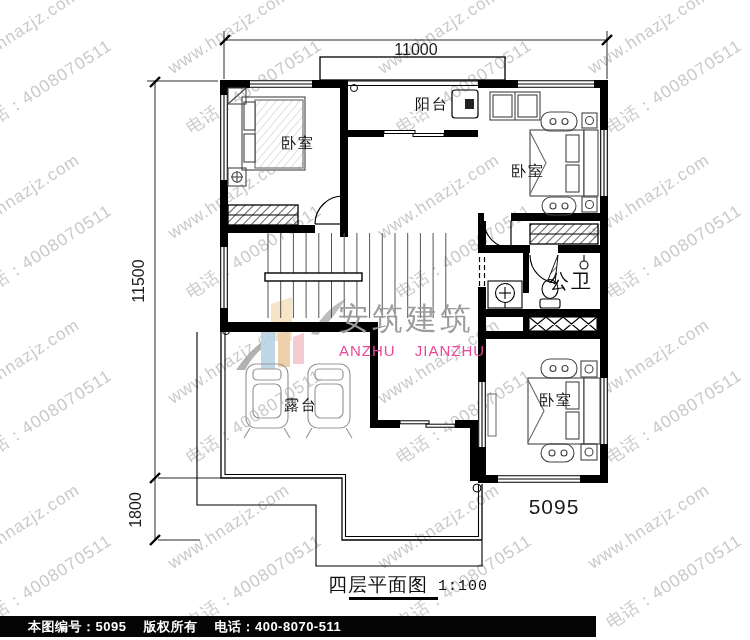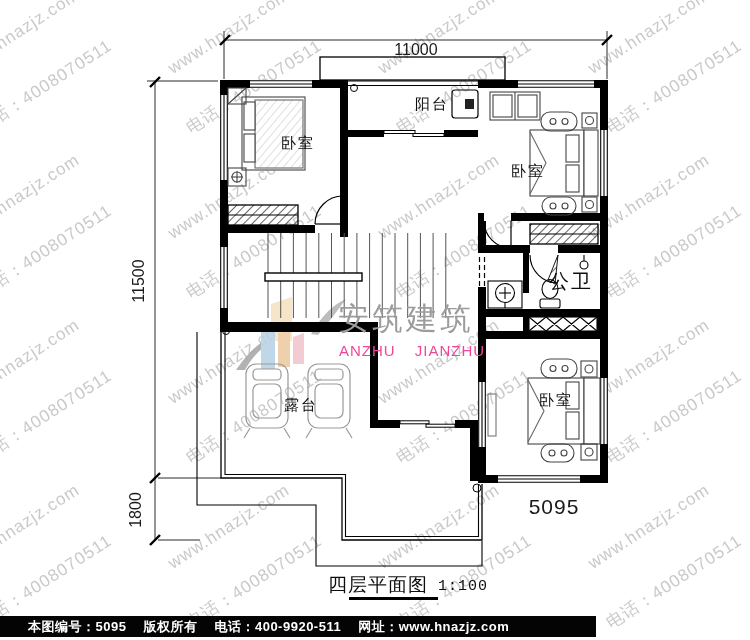--- a/index.html
+++ b/index.html
@@ -358,17 +358,16 @@
     <div class="title-rule"></div>
     <div class="lbl title-scale" style="left:463px;top:586px;font-family:Liberation Mono, monospace;">1:100</div>
 
     <div class="logo-cn">安筑建筑</div>
     <div class="logo-en">ANZHU JIANZHU</div>
   </div>
 
   <div id="footer">
     <span>本图编号：5095</span>
     <span>版权所有</span>
-    <span>电话：400-9920-511</span>
-    <span>网址：www.hnazjz.com</span>
+    <span>电话：400-8070-511</span>
   </div>
 
 </div>
 
 </body></html>

